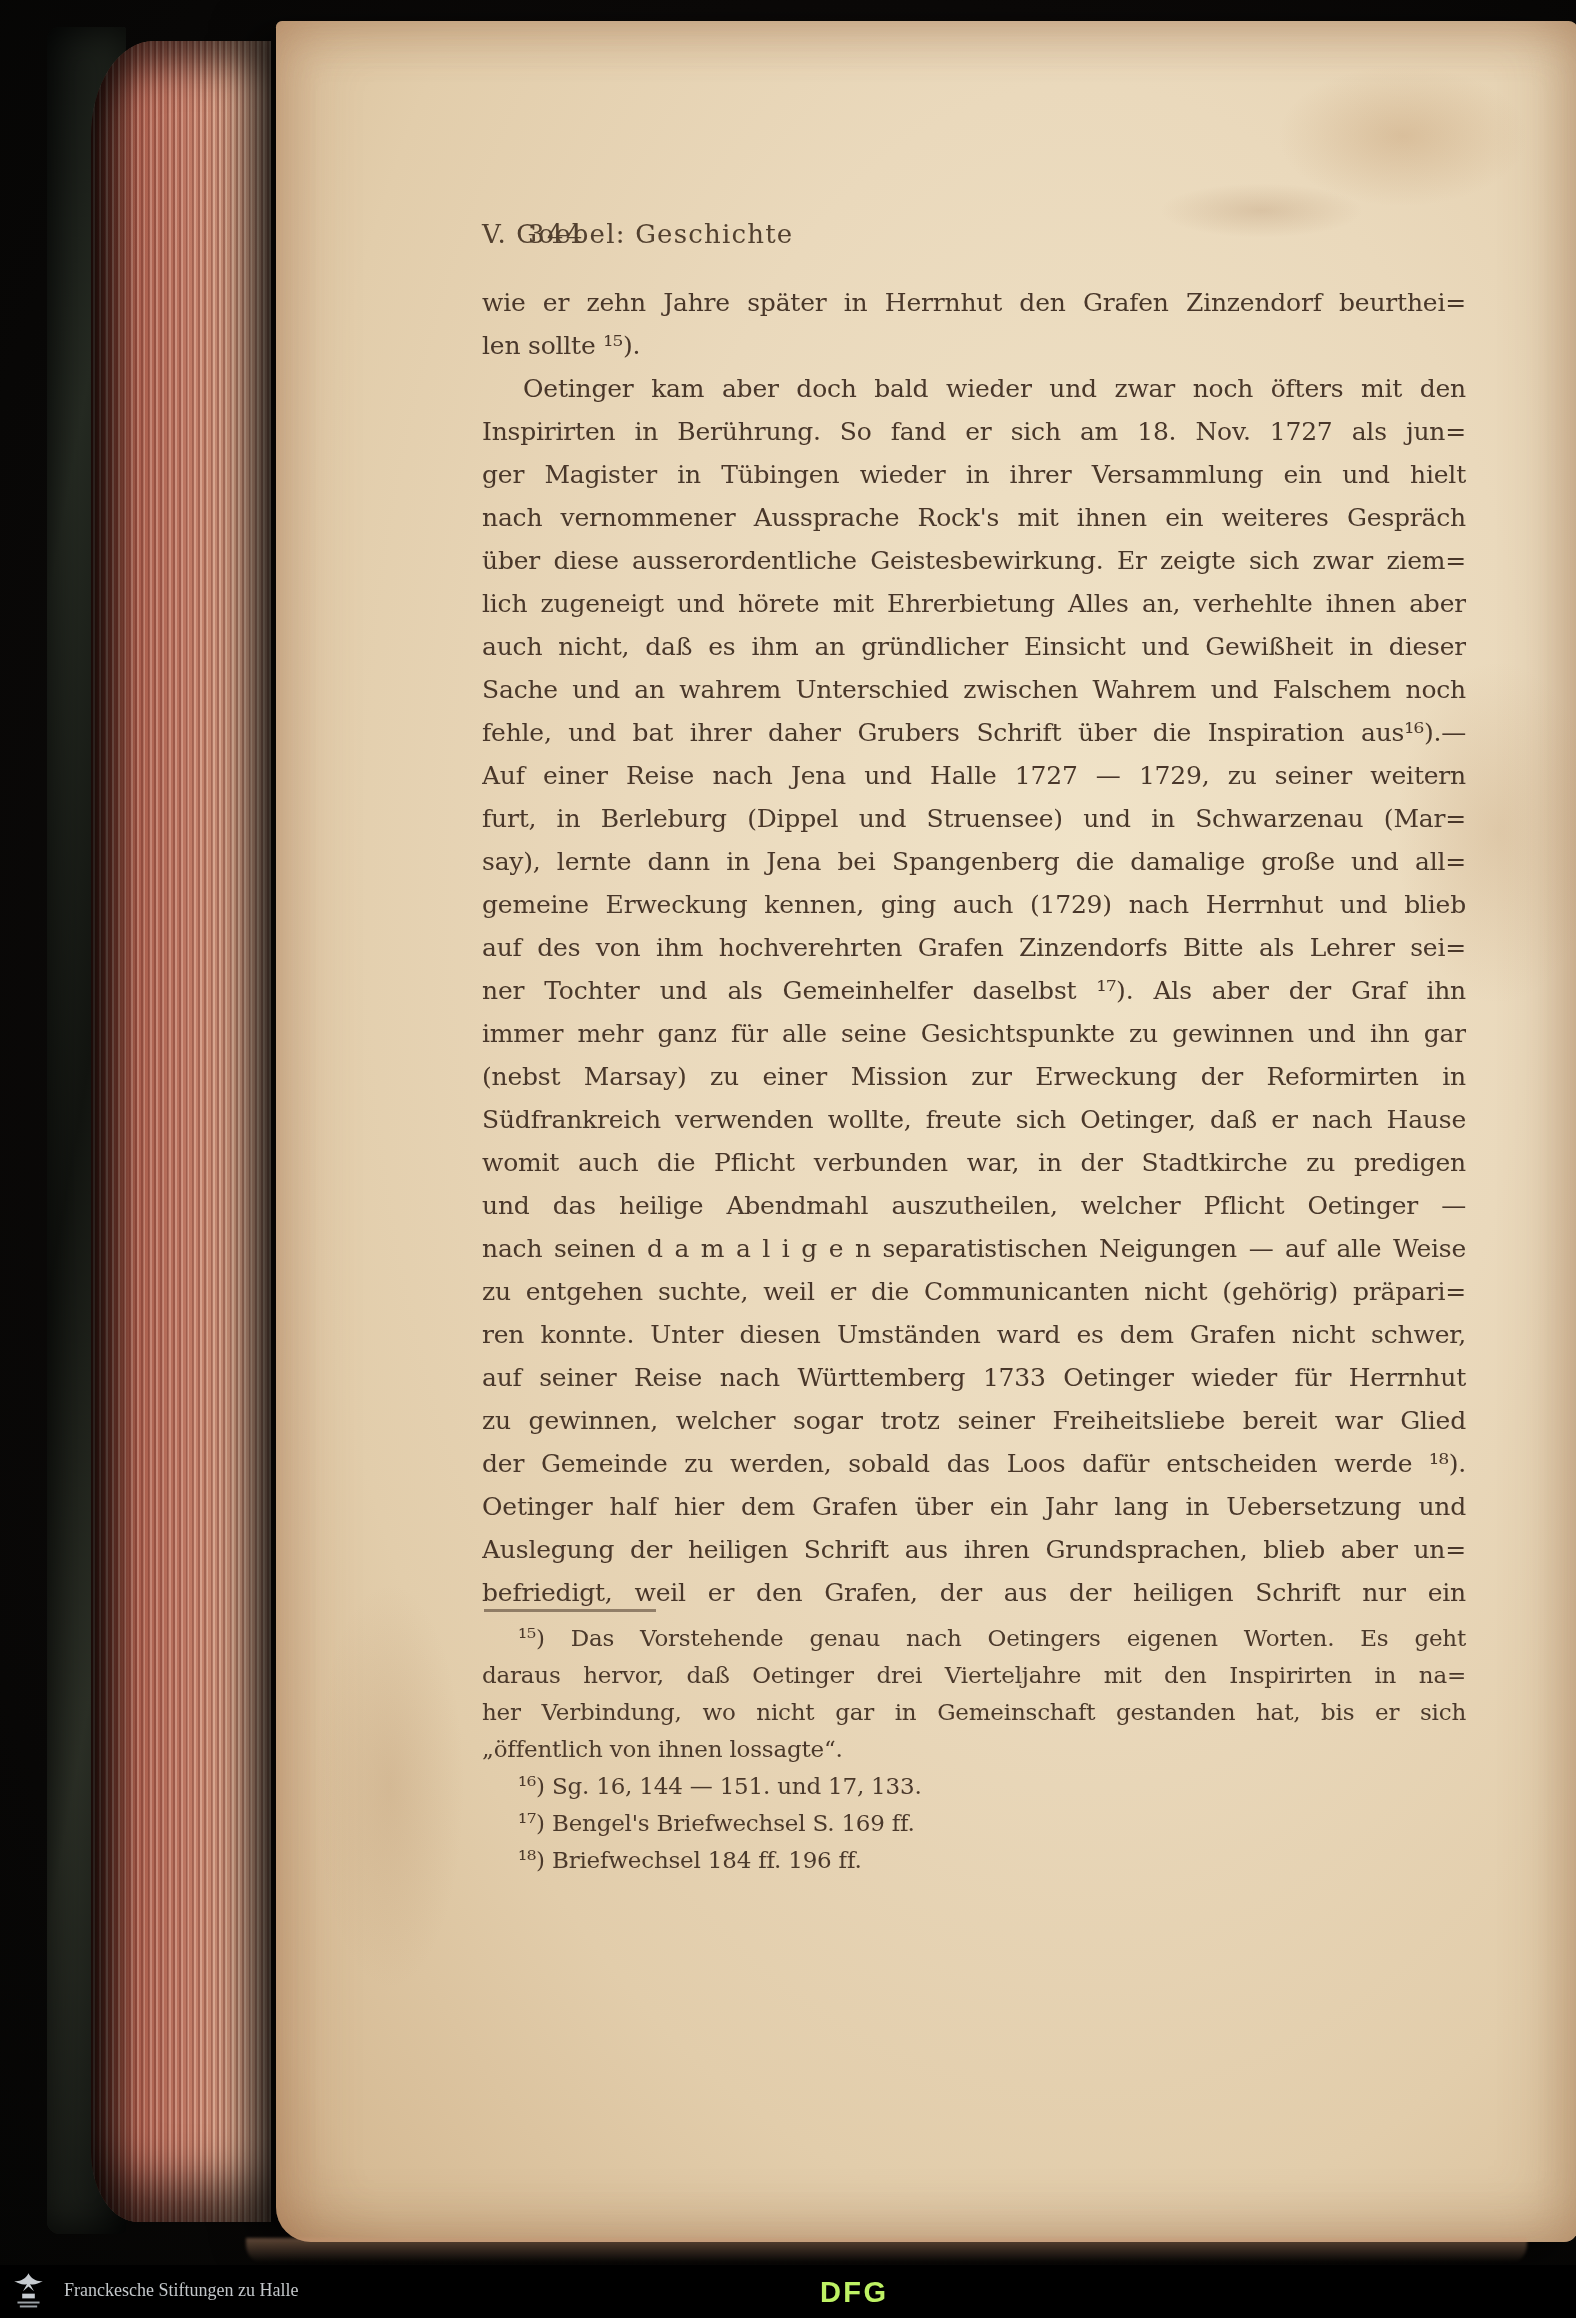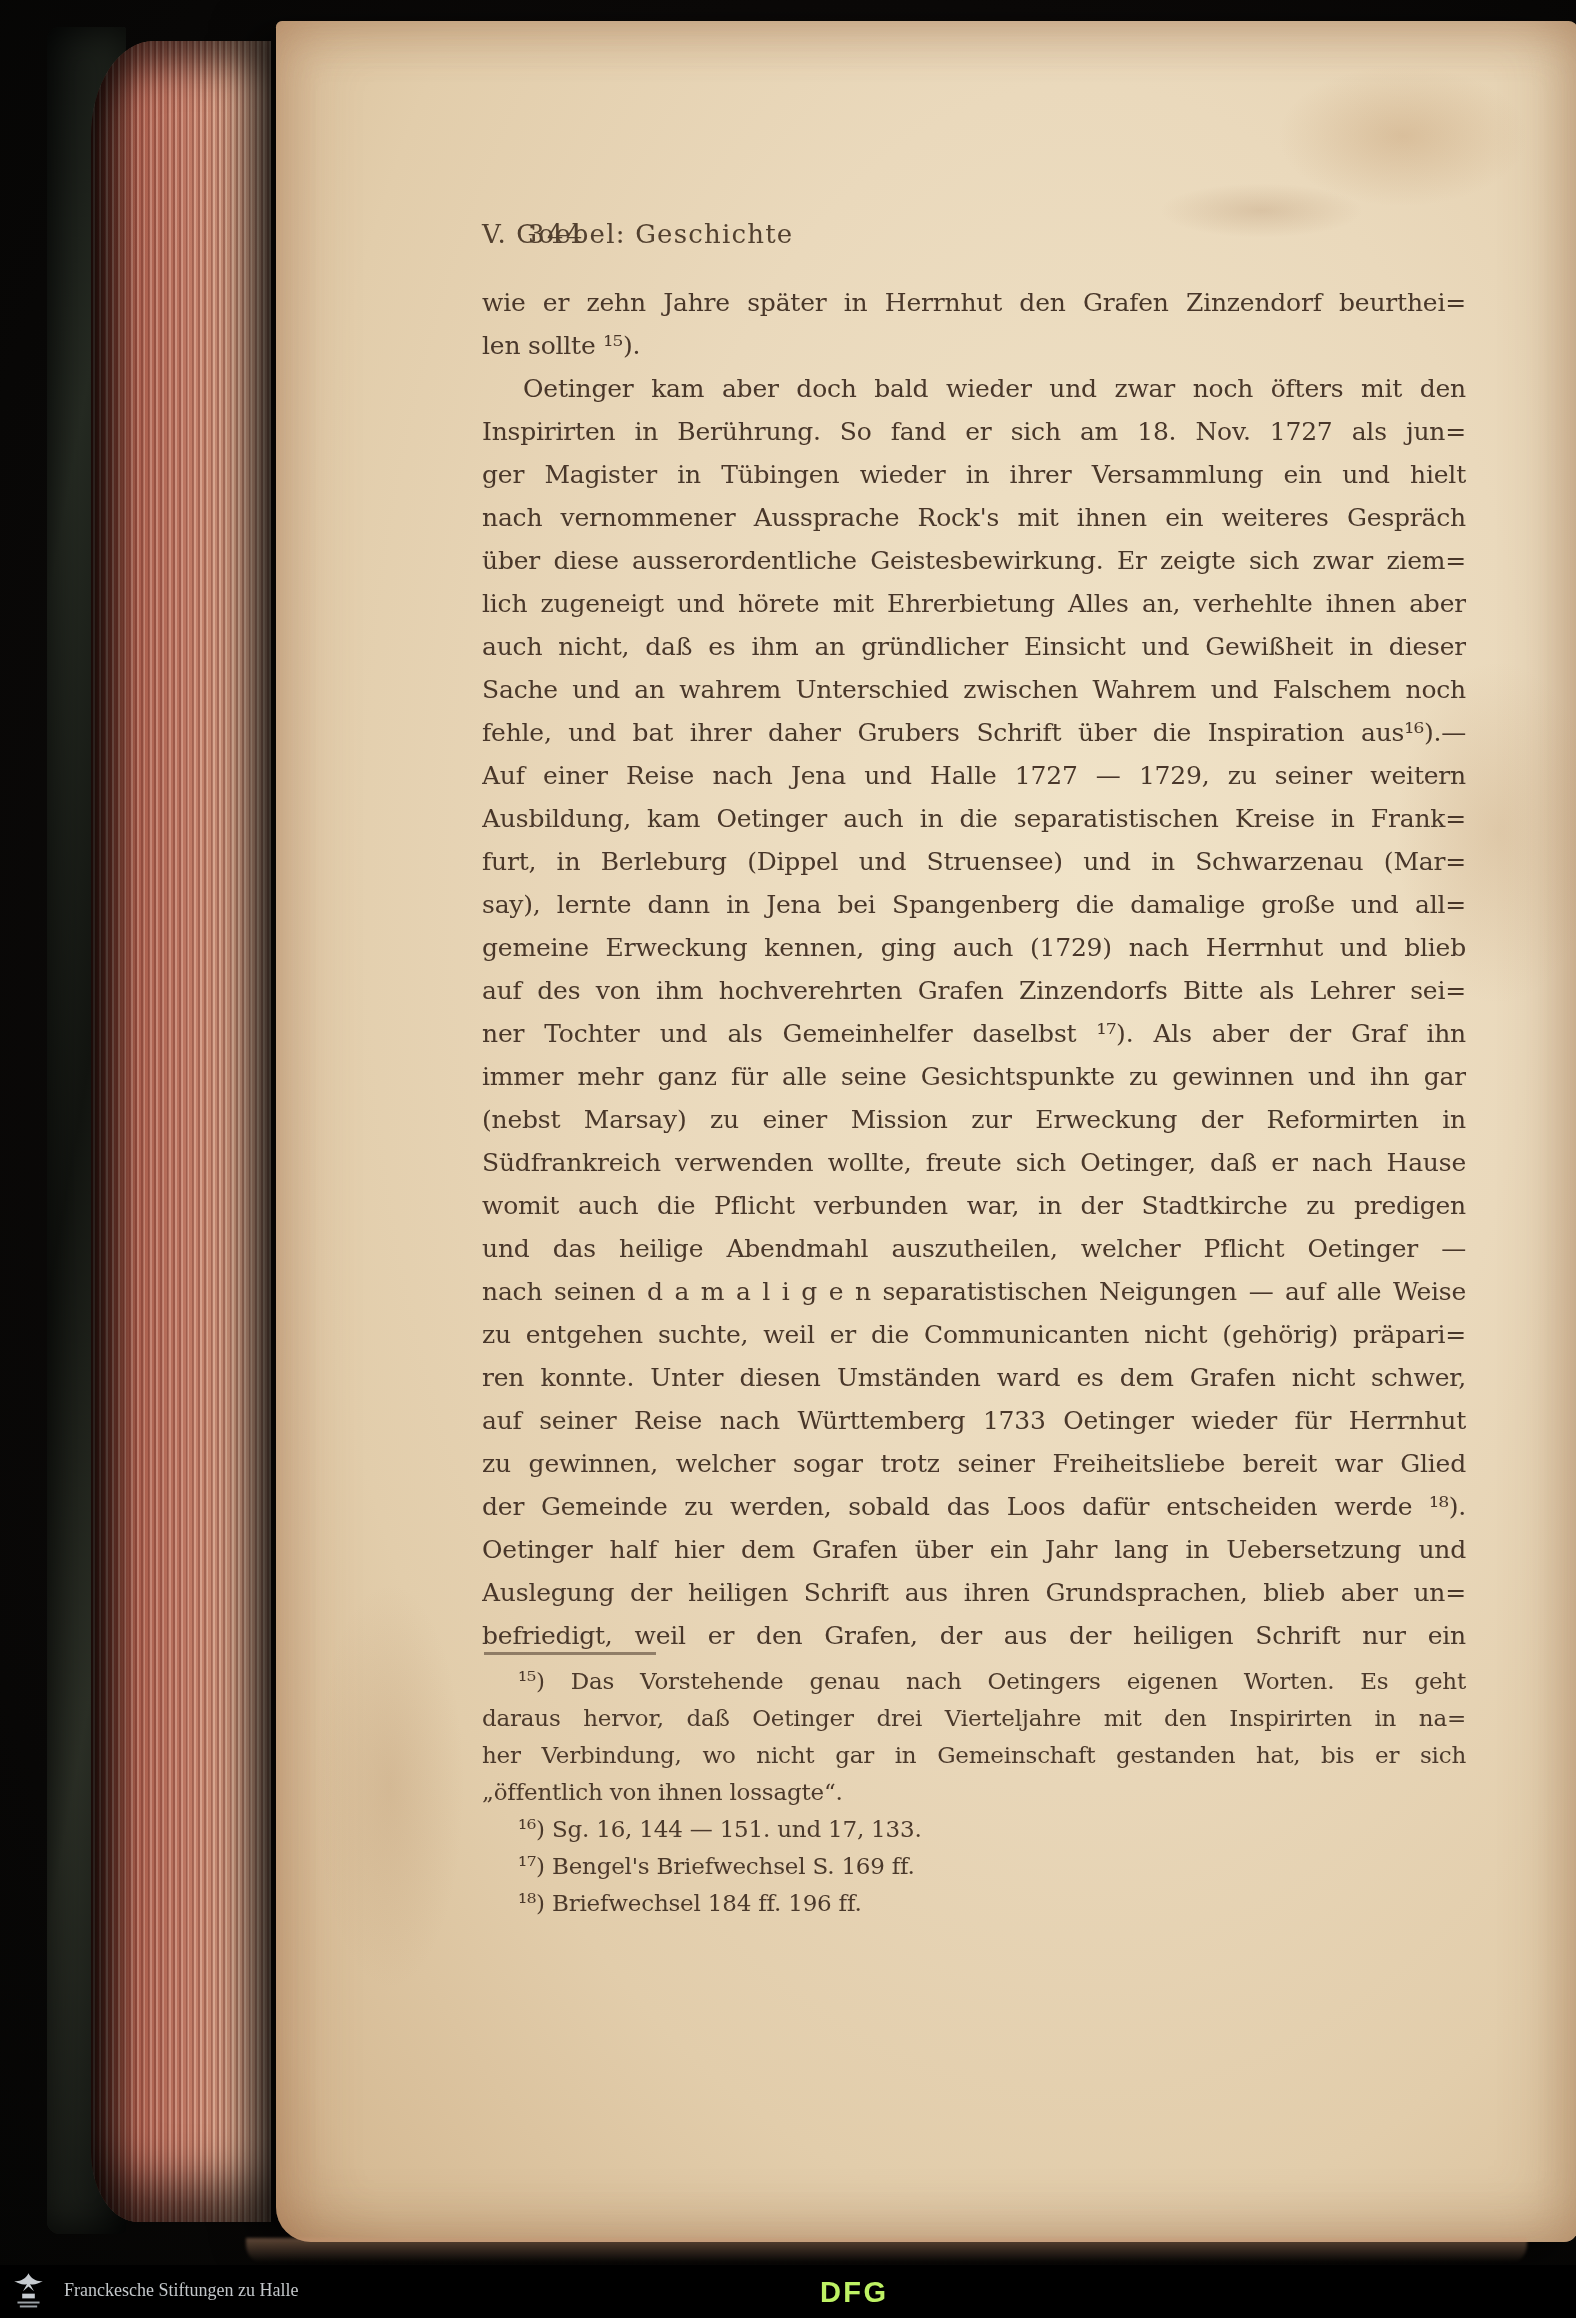--- a/index.html
+++ b/index.html
@@ -106,21 +106,20 @@
           <div class="line justify indent">Oetinger kam aber doch bald wieder und zwar noch öfters mit den</div>
           <div class="line justify">Inspirirten in Berührung.  So fand er sich am 18. Nov. 1727 als jun=</div>
           <div class="line justify">ger Magister in Tübingen wieder in ihrer Versammlung ein und hielt</div>
           <div class="line justify">nach vernommener Aussprache Rock's mit ihnen ein weiteres Gespräch</div>
           <div class="line justify">über diese ausserordentliche Geistesbewirkung.  Er zeigte sich zwar ziem=</div>
           <div class="line justify">lich zugeneigt und hörete mit Ehrerbietung Alles an, verhehlte ihnen aber</div>
           <div class="line justify">auch nicht, daß es ihm an gründlicher Einsicht und Gewißheit in dieser</div>
           <div class="line justify">Sache und an wahrem Unterschied zwischen Wahrem und Falschem noch</div>
           <div class="line justify">fehle, und bat ihrer daher Grubers Schrift über die Inspiration aus¹⁶).—</div>
           <div class="line justify">Auf einer Reise nach Jena und Halle 1727 — 1729, zu seiner weitern</div>
-          <div class="line justify">Ausbildung, kam Oetinger auch in die separatistischen Kreise in Frank=</div>
           <div class="line justify">furt, in Berleburg (Dippel und Struensee) und in Schwarzenau (Mar=</div>
           <div class="line justify">say), lernte dann in Jena bei Spangenberg die damalige große und all=</div>
           <div class="line justify">gemeine Erweckung kennen, ging auch (1729) nach Herrnhut und blieb</div>
           <div class="line justify">auf des von ihm hochverehrten Grafen Zinzendorfs Bitte als Lehrer sei=</div>
           <div class="line justify">ner Tochter und als Gemeinhelfer daselbst ¹⁷).  Als aber der Graf ihn</div>
           <div class="line justify">immer mehr ganz für alle seine Gesichtspunkte zu gewinnen und ihn gar</div>
           <div class="line justify">(nebst Marsay) zu einer Mission zur Erweckung der Reformirten in</div>
           <div class="line justify">Südfrankreich verwenden wollte, freute sich Oetinger, daß er nach Hause</div>
           <div class="line justify">womit auch die Pflicht verbunden war, in der Stadtkirche zu predigen</div>
           <div class="line justify">und das heilige Abendmahl auszutheilen, welcher Pflicht Oetinger —</div>

